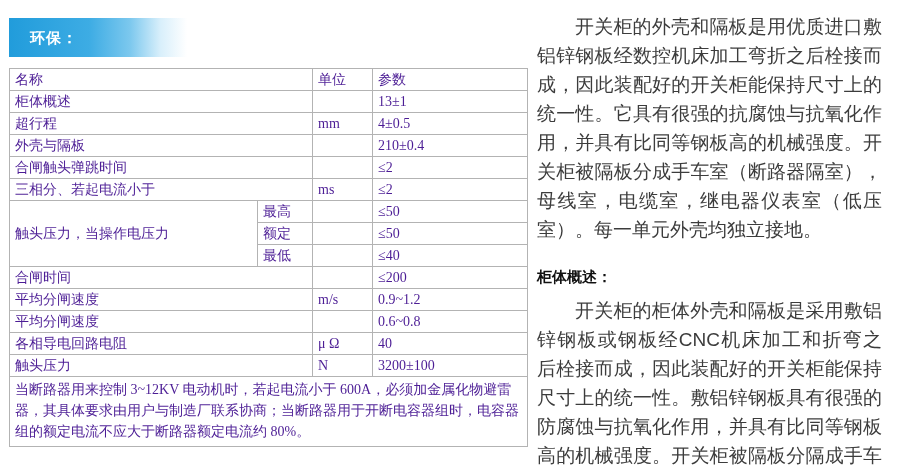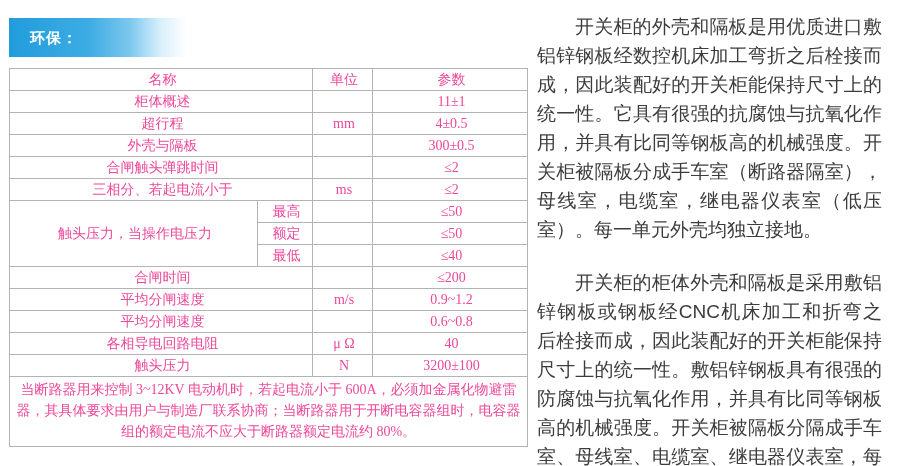--- a/index.html
+++ b/index.html
@@ -37,25 +37,24 @@
     width: 518px;
     border-collapse: collapse;
     table-layout: fixed;
     font-family: "Liberation Serif", "DejaVu Serif", serif;
   }
   table.spec td {
     border: 1px solid #b3b3b3;
     height: 22px;
     padding: 0 2px 0 5px;
     font-size: 14px;
-    color: #ec4899;
+    color: #4c1d95;
     white-space: nowrap;
     overflow: hidden;
     vertical-align: middle;
-    text-align: center;
   }
   table.spec td.note-cell {
     white-space: normal;
     line-height: 21px;
     padding: 2px 5px 4px 5px;
     height: auto;
   }
   col.c-name  { width: 248px; }
   col.c-sub   { width: 55px; }
   col.c-unit  { width: 60px; }
@@ -103,31 +102,31 @@
     <tbody>
       <tr>
         <td colspan="2">名称</td>
         <td>单位</td>
         <td>参数</td>
       </tr>
 
       <tr>
         <td colspan="2">柜体概述</td>
         <td></td>
-        <td>11±1</td>
+        <td>13±1</td>
       </tr>
       <tr>
         <td colspan="2">超行程</td>
         <td>mm</td>
         <td>4±0.5</td>
       </tr>
       <tr>
         <td colspan="2">外壳与隔板</td>
         <td></td>
-        <td>300±0.5</td>
+        <td>210±0.4</td>
       </tr>
       <tr>
         <td colspan="2">合闸触头弹跳时间</td>
         <td></td>
         <td>≤2</td>
       </tr>
       <tr>
         <td colspan="2">三相分、若起电流小于</td>
         <td>ms</td>
         <td>≤2</td>
@@ -177,16 +176,17 @@
       </tr>
 
       <tr>
         <td colspan="4" class="note-cell">当断路器用来控制 3~12KV 电动机时，若起电流小于 600A，必须加金属化物避雷器，其具体要求由用户与制造厂联系协商；当断路器用于开断电容器组时，电容器组的额定电流不应大于断路器额定电流约 80%。</td>
       </tr>
     </tbody>
   </table>
 
   <div class="right-col">
     <p class="section-body">开关柜的外壳和隔板是用优质进口敷铝锌钢板经数控机床加工弯折之后栓接而成，因此装配好的开关柜能保持尺寸上的统一性。它具有很强的抗腐蚀与抗氧化作用，并具有比同等钢板高的机械强度。开关柜被隔板分成手车室（断路器隔室），母线室，电缆室，继电器仪表室（低压室）。每一单元外壳均独立接地。</p>
+    <h3 class="section-title">柜体概述：</h3>
     <p class="section-body">开关柜的柜体外壳和隔板是采用敷铝锌钢板或钢板经CNC机床加工和折弯之后栓接而成，因此装配好的开关柜能保持尺寸上的统一性。敷铝锌钢板具有很强的防腐蚀与抗氧化作用，并具有比同等钢板高的机械强度。开关柜被隔板分隔成手车室、母线室、电缆室、继电器仪表室，每一个单元的外壳均有独立的接地。开关柜的门均采用静电喷塑使用其表面具有抗撞击、耐腐蚀、外形美观（颜色可由用户自定）等优点。</p>
   </div>
 
 </div>
 
 </body></html>

